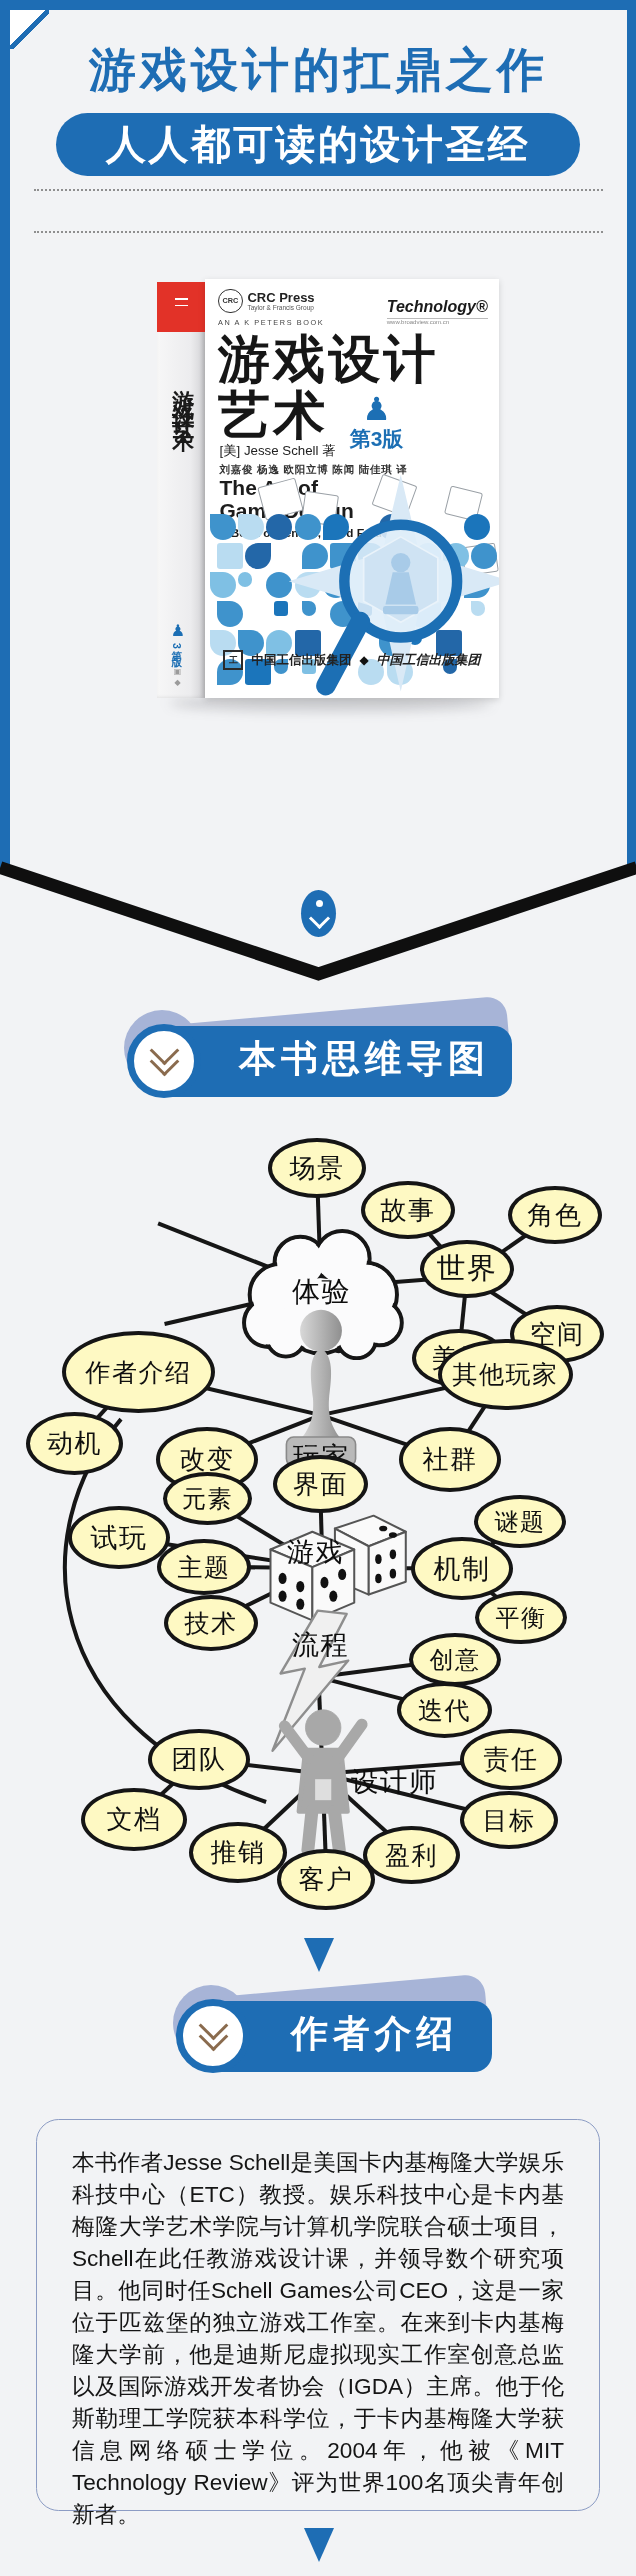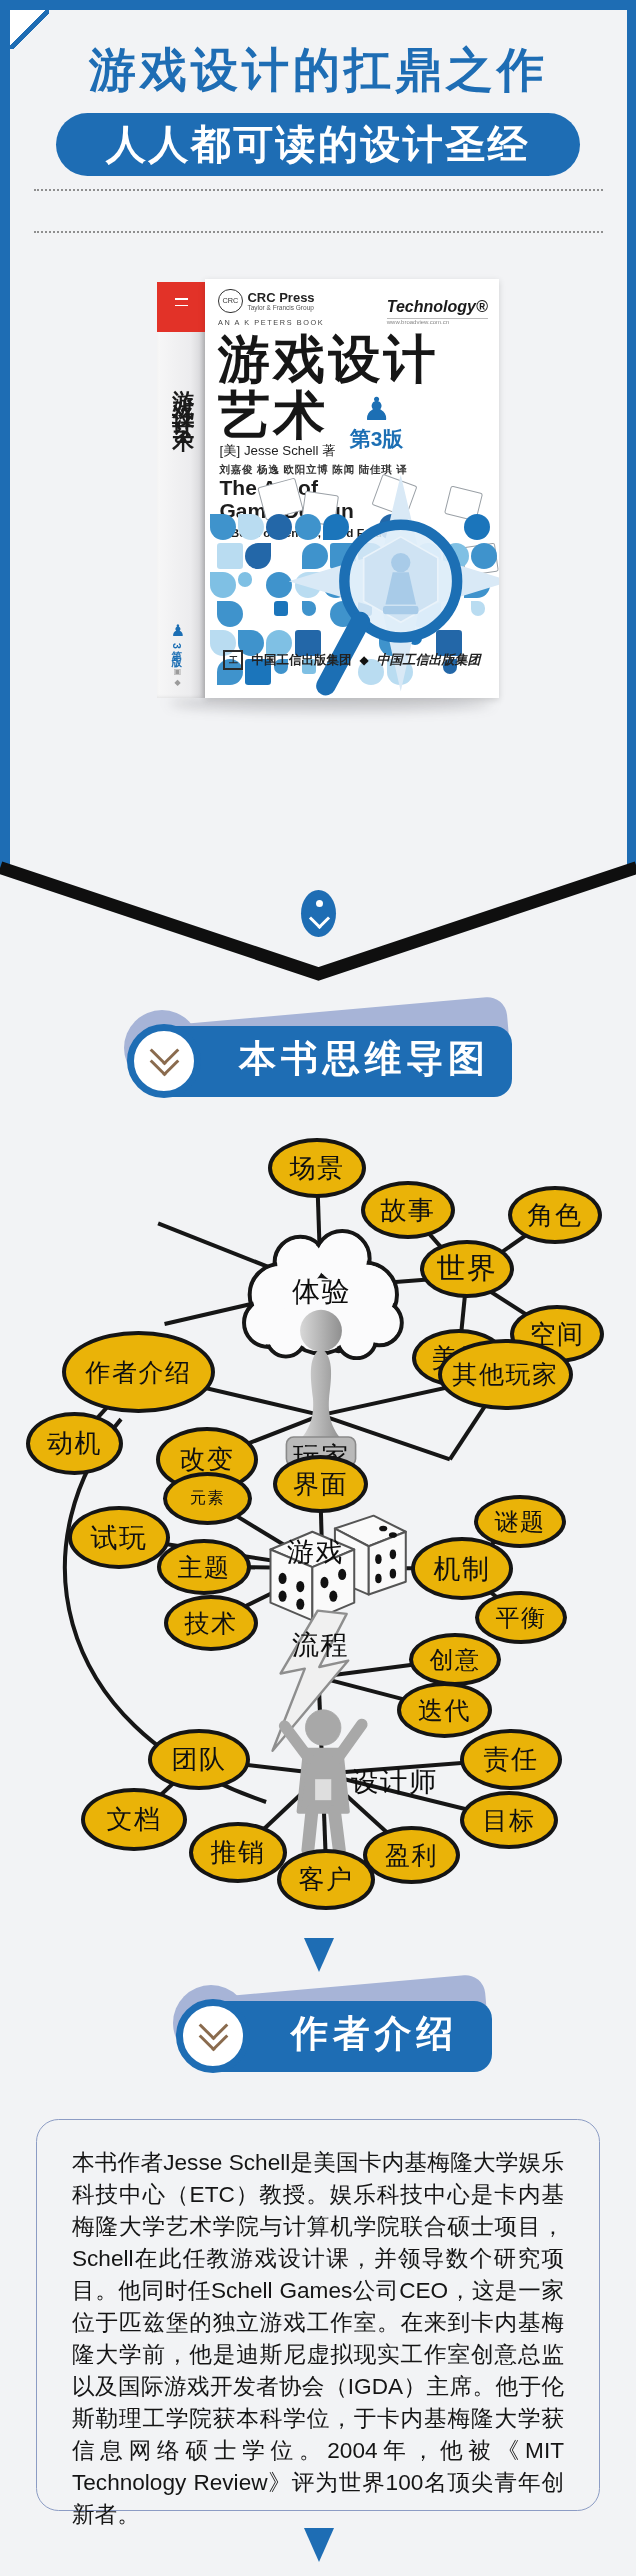--- a/index.html
+++ b/index.html
@@ -31,21 +31,21 @@
   .spine-title{position:absolute;left:11.3px;top:90px;writing-mode:vertical-rl;
         font-size:22px;font-weight:800;color:#1a1a1a;letter-spacing:8px;}
   .spine-ed{position:absolute;left:11.3px;top:339px;writing-mode:vertical-rl;text-align:center;
         color:#1c6fb4;font-size:10.5px;font-weight:700;}
   .spine-ed .p{font-size:16px;}
   .spine-foot{position:absolute;left:16px;bottom:11.3px;color:#9b9b9b;font-size:8px;writing-mode:vertical-rl;}
   .cover{position:absolute;left:48px;top:0;width:294px;height:419px;background:#ffffff;
         box-shadow:0 1.6px 6.5px rgba(0,0,0,.15);overflow:hidden;}
   .crc{position:absolute;left:13px;top:9.7px;display:flex;align-items:center;gap:4.8px;}
   .crc-circle{width:22.6px;height:22.6px;border:1.6px solid #333;border-radius:50%;display:flex;
-        align-items:center;justify-content:center;font-size:7.3px;font-weight:400;color:#333;}
+        align-items:center;justify-content:center;font-size:7.3px;font-weight:700;color:#333;}
   .crc-name{font-size:13px;font-weight:800;color:#222;line-height:13px;}
   .crc-group{font-size:6.5px;color:#555;}
   .crc-sub{position:absolute;left:13px;top:39px;font-size:7.3px;letter-spacing:1.6px;color:#444;}
   .broadview{position:absolute;right:11.3px;top:19.4px;text-align:left;}
   .broadview .bv{font-size:16px;font-weight:900;font-style:italic;color:#1a1a1a;}
   .broadview .url{font-size:6px;color:#888;border-top:0.8px solid #bbb;margin-top:1.6px;}
   .zh-title{position:absolute;left:13px;top:52px;font-size:52px;font-weight:900;color:#161616;
         letter-spacing:3.2px;line-height:56px;}
   .edition{position:absolute;left:137px;top:114px;width:69px;text-align:center;color:#1c6fb4;}
   .edition .pawn{font-size:32px;line-height:32px;}
@@ -80,21 +80,21 @@
   .badge .chv{width:18px;height:18px;border-right:3.2px solid #8a6b4e;border-bottom:3.2px solid #8a6b4e;
         transform:rotate(45deg);margin:-9.7px 0 0 0;}
   .badge .label{position:absolute;top:9.7px;height:67px;display:flex;align-items:center;
         justify-content:center;color:#fff;font-weight:800;font-size:37px;letter-spacing:4.8px;}
   .tri{position:absolute;width:0;height:0;border-left:15.3px solid transparent;
         border-right:15.3px solid transparent;border-top:34px solid #1e6db4;}
   
   #mm-links{position:absolute;left:0;top:1129px;}
   #mm-links line, #mm-links path{stroke:#161616;stroke-width:5;fill:none;}
   #mm-links circle{stroke:#161616;stroke-width:4.5;fill:#fbfbfc;}
-  .mm-node{position:absolute;border:4px solid #151515;border-radius:50%;background:#eab308;
+  .mm-node{position:absolute;border:4px solid #151515;border-radius:50%;background:#fef9c3;
         display:flex;align-items:center;justify-content:center;color:#101010;
         font-weight:500;letter-spacing:1.6px;box-sizing:border-box;}
   .mm-label{position:absolute;text-align:center;font-weight:500;color:#0d0d0d;letter-spacing:1.6px;}
   
   .author-box{position:absolute;left:36px;top:2119px;width:564px;height:392px;box-sizing:border-box;
         border:1.6px solid #8c9cc4;border-radius:22.6px;padding:27.4px 35px;}
   .author-box p{margin:0;font-size:22.6px;line-height:32px;color:#151515;text-align:justify;}
 </style>
 </head>
 <body>
@@ -378,22 +378,23 @@
   <div class="mm-node" style="left: 268px; top: 9px; width: 98px; height: 60px; font-size: 26px;">场景</div>
       <div class="mm-node" style="left: 361px; top: 52px; width: 94px; height: 58px; font-size: 26px;">故事</div>
       <div class="mm-node" style="left: 508px; top: 57px; width: 94px; height: 58px; font-size: 26px;">角色</div>
       <div class="mm-node" style="left: 420px; top: 111px; width: 94px; height: 58px; font-size: 29px;">世界</div>
       <div class="mm-node" style="left: 510px; top: 176px; width: 94px; height: 58px; font-size: 26px;">空间</div>
       <div class="mm-node" style="left: 412px; top: 200px; width: 94px; height: 58px; font-size: 26px;">美学</div>
       <div class="mm-node" style="left: 62px; top: 202px; width: 153px; height: 82px; font-size: 25px;">作者介绍</div>
       <div class="mm-node" style="left: 438px; top: 210px; width: 135px; height: 71px; font-size: 25px;">其他玩家</div>
       <div class="mm-node" style="left: 26px; top: 283px; width: 97px; height: 63px; font-size: 26px;">动机</div>
       <div class="mm-node" style="left: 156px; top: 298px; width: 102px; height: 65px; font-size: 26px;">改变</div>
+      <div class="mm-node" style="left: 399px; top: 298px; width: 102px; height: 65px; font-size: 26px;">社群</div>
       <div class="mm-node" style="left: 273px; top: 326px; width: 95px; height: 58px; font-size: 26px;">界面</div>
-      <div class="mm-node" style="left: 163px; top: 343px; width: 89px; height: 53px; font-size: 16px;">元素</div>
+      <div class="mm-node" style="left: 163px; top: 343px; width: 89px; height: 53px; font-size: 24px;">元素</div>
       <div class="mm-node" style="left: 68px; top: 377px; width: 102px; height: 63px; font-size: 27px;">试玩</div>
       <div class="mm-node" style="left: 474px; top: 366px; width: 92px; height: 53px; font-size: 24px;">谜题</div>
       <div class="mm-node" style="left: 157px; top: 410px; width: 94px; height: 56px; font-size: 25px;">主题</div>
       <div class="mm-node" style="left: 411px; top: 408px; width: 102px; height: 63px; font-size: 27px;">机制</div>
       <div class="mm-node" style="left: 164px; top: 466px; width: 94px; height: 56px; font-size: 25px;">技术</div>
       <div class="mm-node" style="left: 475px; top: 462px; width: 92px; height: 53px; font-size: 24px;">平衡</div>
       <div class="mm-node" style="left: 409px; top: 504px; width: 92px; height: 53px; font-size: 24px;">创意</div>
       <div class="mm-node" style="left: 397px; top: 553px; width: 95px; height: 56px; font-size: 25px;">迭代</div>
       <div class="mm-node" style="left: 148px; top: 600px; width: 102px; height: 61px; font-size: 26px;">团队</div>
       <div class="mm-node" style="left: 460px; top: 600px; width: 102px; height: 61px; font-size: 26px;">责任</div>

